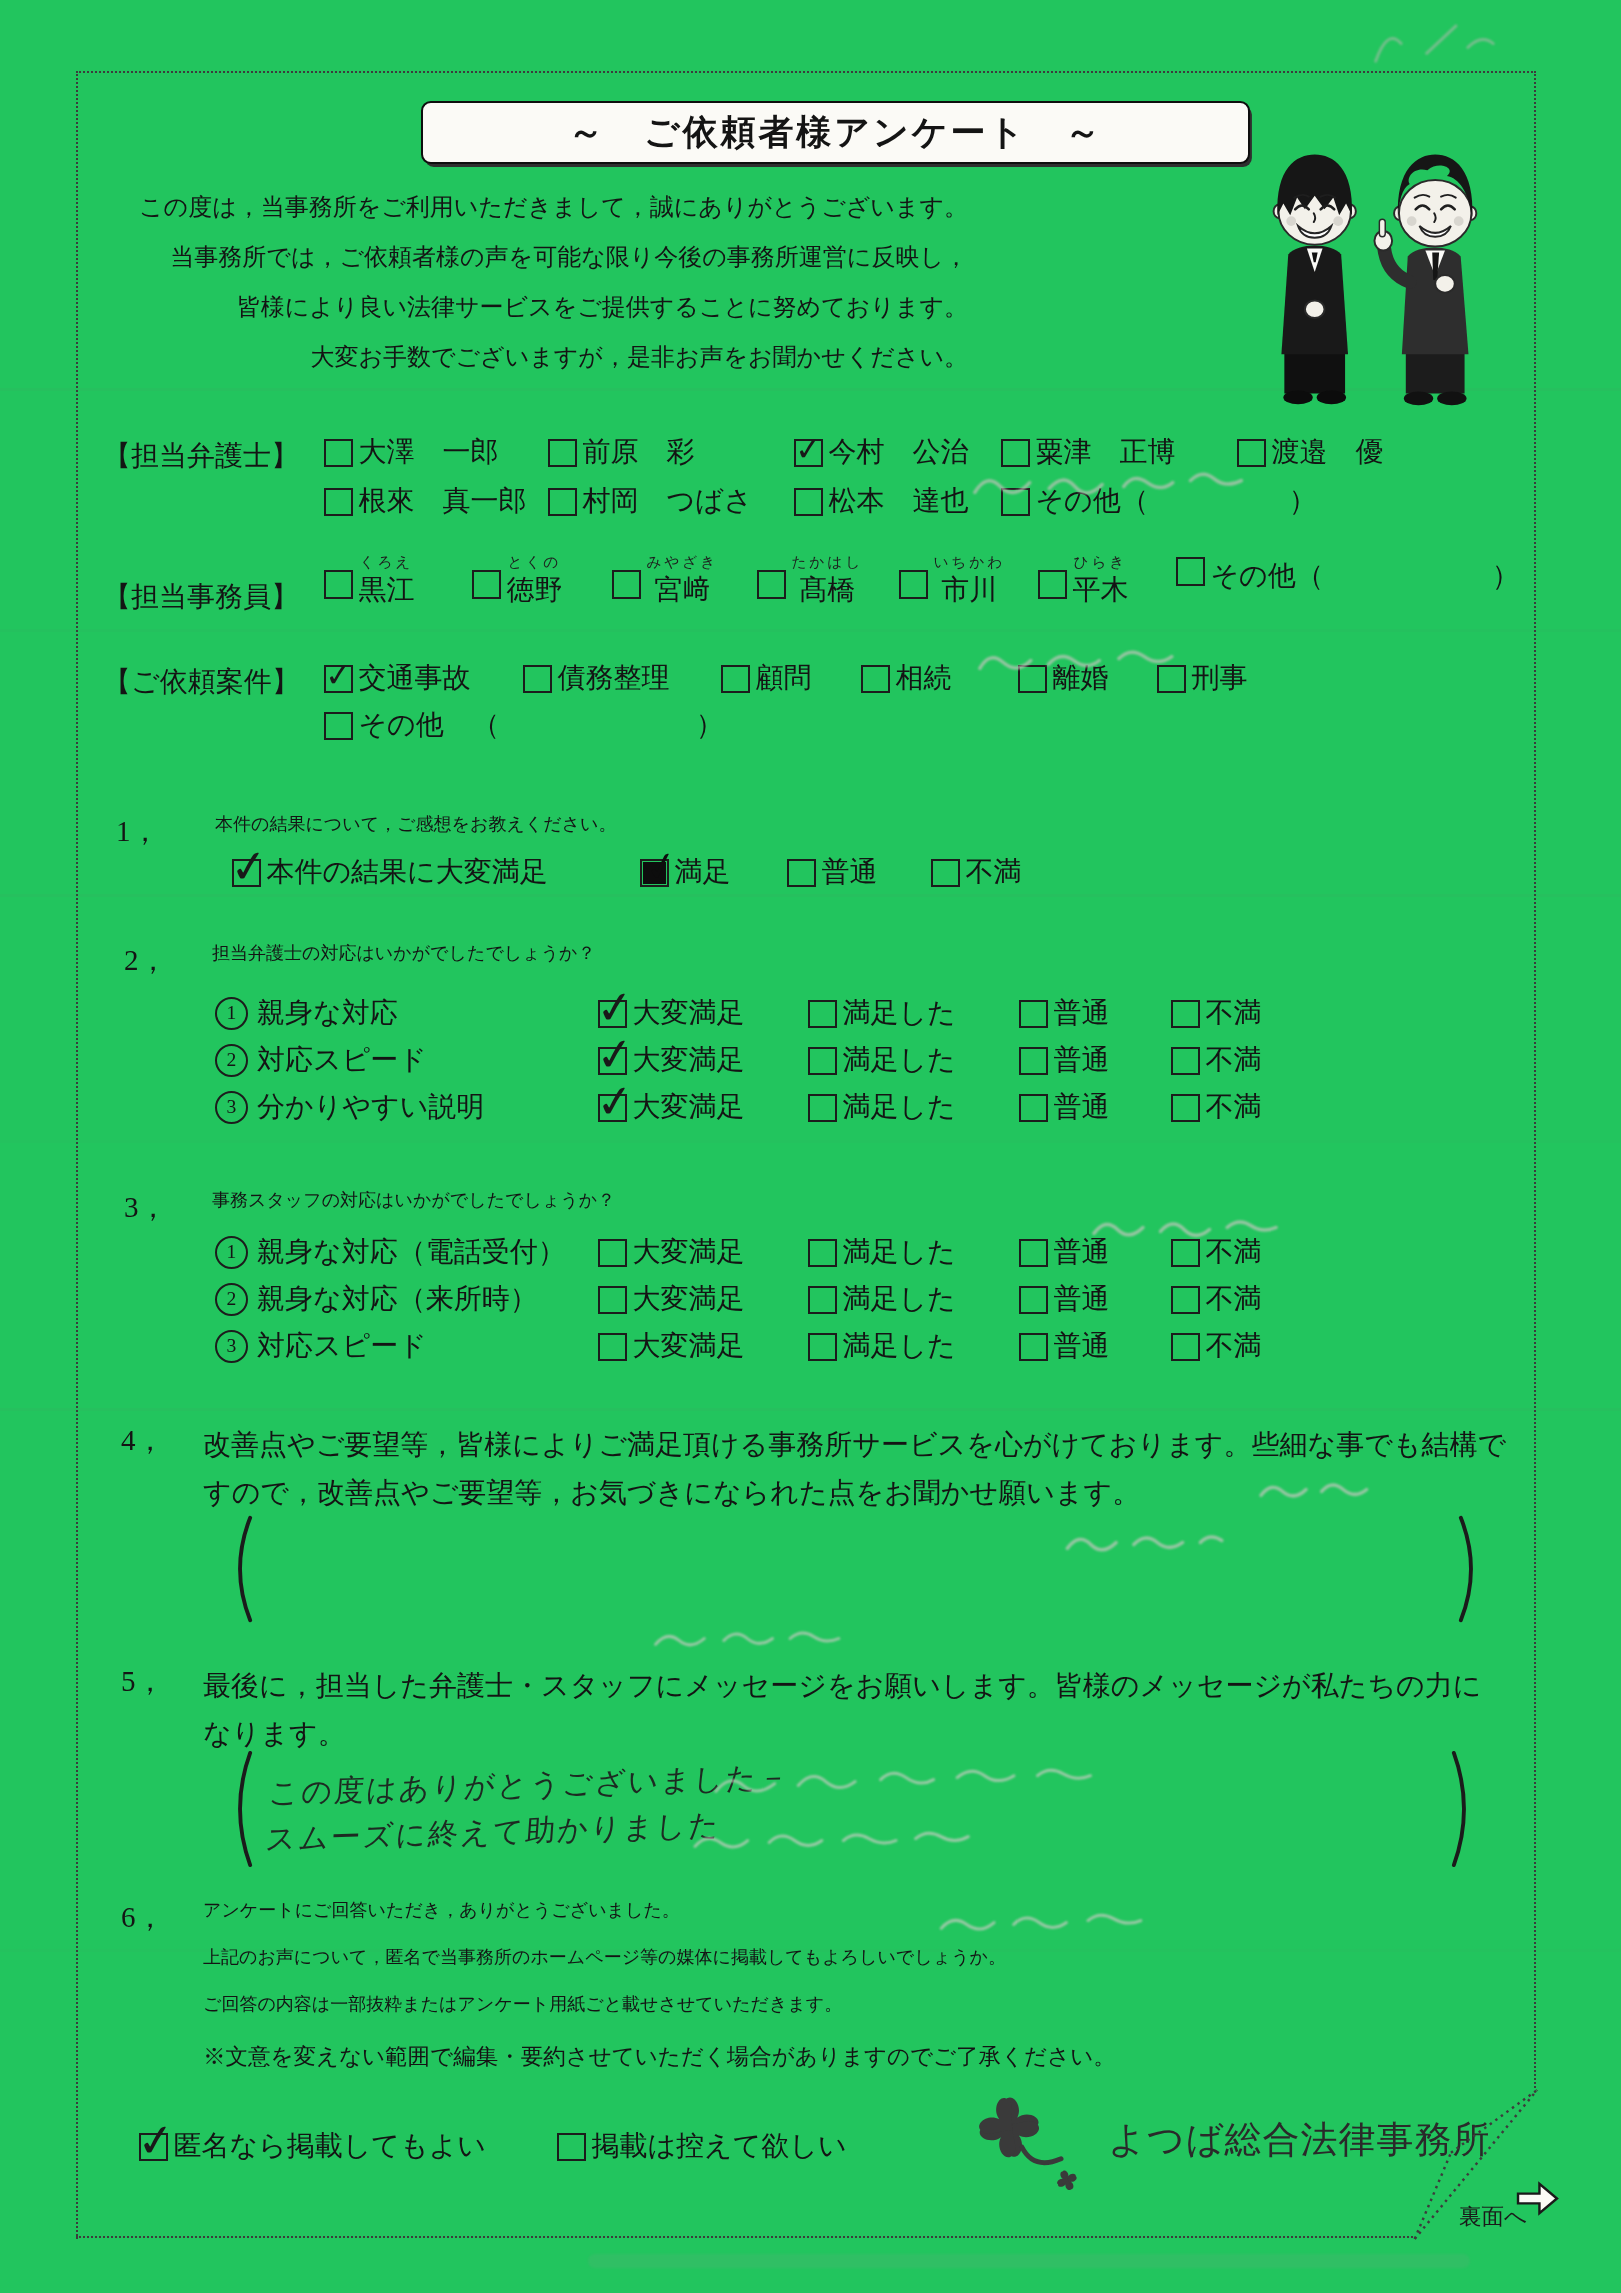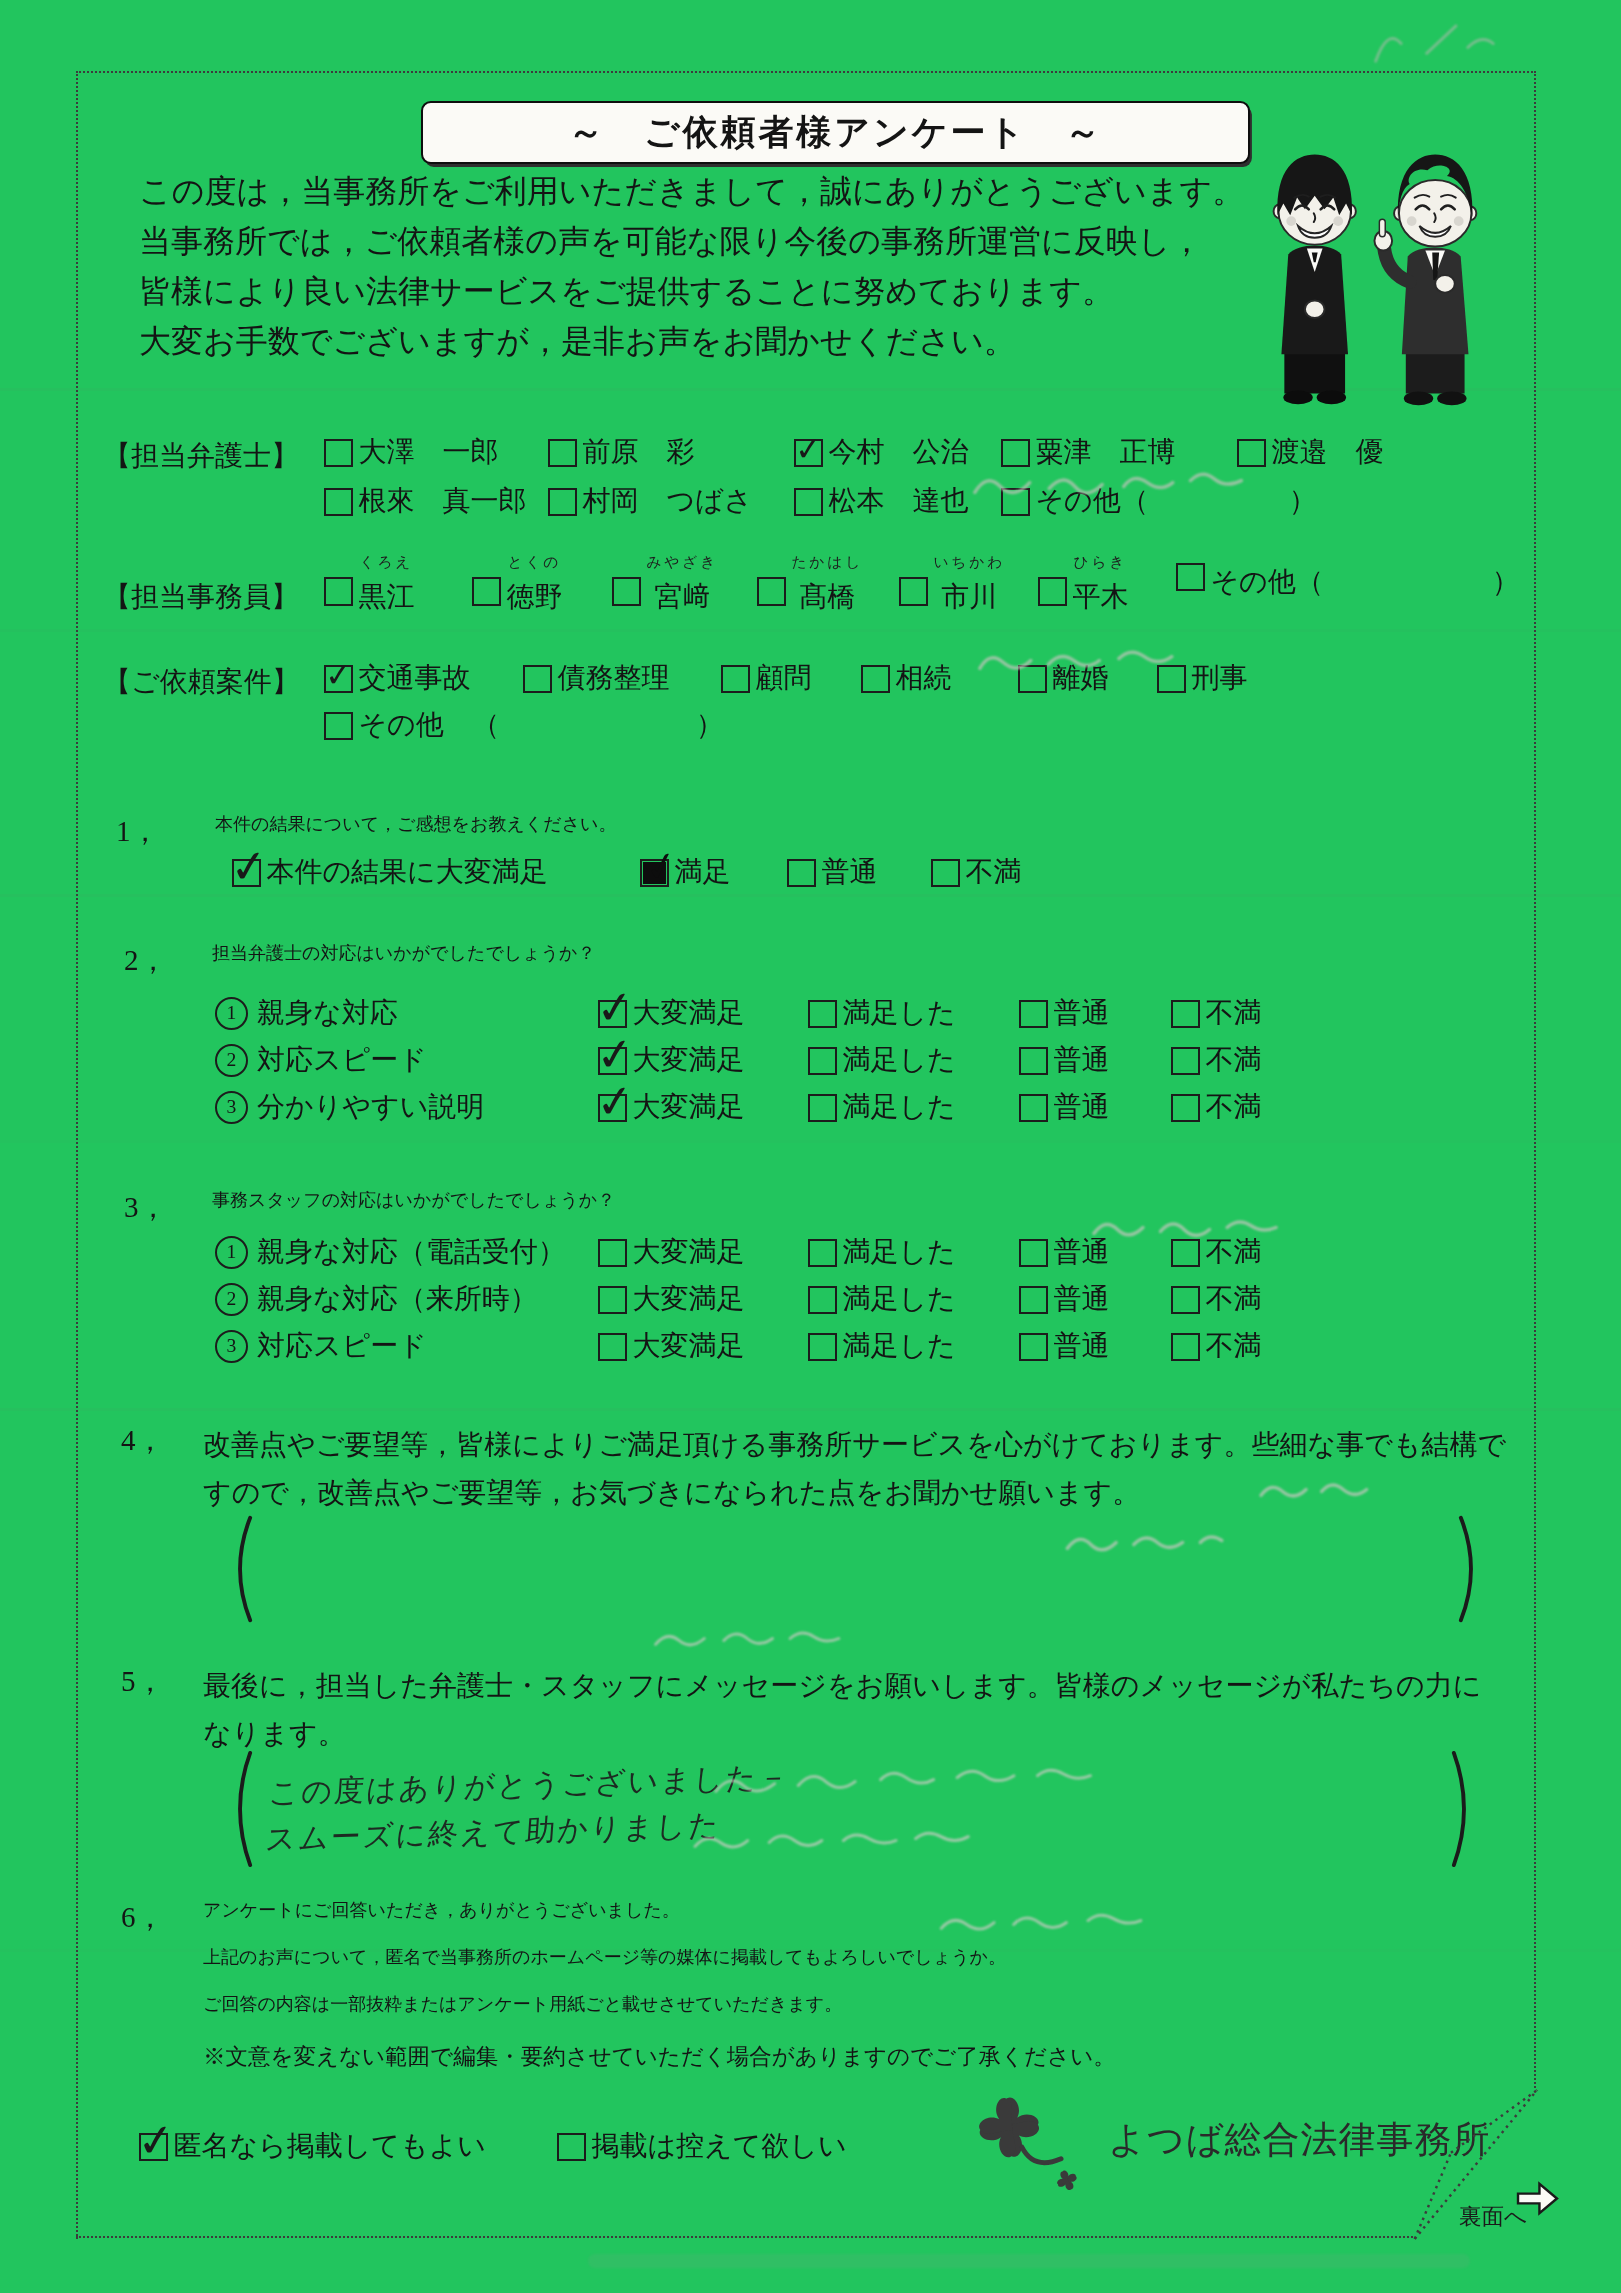--- a/index.html
+++ b/index.html
@@ -11,39 +11,39 @@
   .e-left{left:76px;top:71px;height:2168px;border-left:2.9px dotted #3c3c3c;}
   .e-right{left:1534px;top:71px;height:2017px;border-right:2.9px dotted #3c3c3c;}
   .e-bottom{left:76px;top:2236px;width:1337px;border-bottom:2.9px dotted #3c3c3c;}
   
   .streak{position:absolute;left:0;width:100%;height:2.9px;background:rgba(110,110,105,.05);pointer-events:none;}
   
   .titlebox{position:absolute;left:421px;top:101px;width:825px;height:59px;border:2.9px solid #0e0e0e;
             border-radius:9.8px;box-shadow:2.9px 3.9px 0 -1px #2f2f2f;background:#fbfaf6;
             display:flex;align-items:center;justify-content:center;
             font-size:35px;font-weight:bold;letter-spacing:2.9px;}
-  .intro{position:absolute;left:139px;top:166px;font-size:32px;line-height:50px;white-space:nowrap;}
+  .intro{position:absolute;left:139px;top:182px;font-size:24px;line-height:50px;white-space:nowrap;text-align:right;}
   
   .seclabel{position:absolute;font-size:28px;white-space:nowrap;}
   .row{position:absolute;left:0;top:0;width:1621px;height:43px;font-size:28px;}
   .opt{position:absolute;top:0;display:inline-flex;align-items:center;white-space:nowrap;}
   .cb{position:relative;display:inline-block;width:24.5px;height:24.5px;border:2.5px solid #1c1c1c;
       margin-right:5.9px;margin-top:2px;flex:0 0 auto;background:transparent;}
   .cb.mark-hand::after{content:"✓";position:absolute;left:-3.9px;top:-20.6px;
       font:bold 45px "DejaVu Sans",sans-serif;color:#191919;transform:rotate(-6deg);}
   .cb.mark-neat::after{content:"✓";position:absolute;left:-1px;top:-10.8px;
       font:bold 32px "DejaVu Sans",sans-serif;color:#191919;transform:rotate(-4deg);}
   .cb.mark-ink::before{content:"";position:absolute;inset:1px;background:#0d0d0d;}
   .cb.mark-ink::after{content:"✓";position:absolute;left:2.9px;top:-16.7px;
       font:bold 39px "DejaVu Sans",sans-serif;color:#0d0d0d;transform:rotate(-12deg);}
   
   .sitem{position:absolute;top:0;display:inline-flex;align-items:flex-end;white-space:nowrap;font-size:28px;}
   .sitem .cb{margin-bottom:4.9px;}
   .nmcol{display:inline-flex;flex-direction:column;align-items:center;line-height:1;}
-  .furi{font-size:14.7px;letter-spacing:2.9px;margin-bottom:13px;color:#1d1d1d;}
+  .furi{font-size:14.7px;letter-spacing:2.9px;margin-bottom:6px;color:#1d1d1d;}
   
   .qno{position:absolute;font-size:29px;white-space:nowrap;}
   .qtext{position:absolute;font-size:18px;white-space:nowrap;}
   .qlines{position:absolute;font-size:28px;line-height:48px;white-space:nowrap;}
   .cnum{position:absolute;width:29px;height:29px;border:2px solid #1c1c1c;border-radius:50%;
         text-align:center;line-height:28px;font-size:19.6px;top:2.9px;}
   .rlabel{position:absolute;font-size:28px;white-space:nowrap;}
   .paren{position:absolute;}
   .handwriting{position:absolute;font-size:30px;line-height:46px;color:#1d1d1d;white-space:nowrap;
         transform:rotate(-1.8deg) skewX(-6deg);letter-spacing:2px;opacity:.92;}

